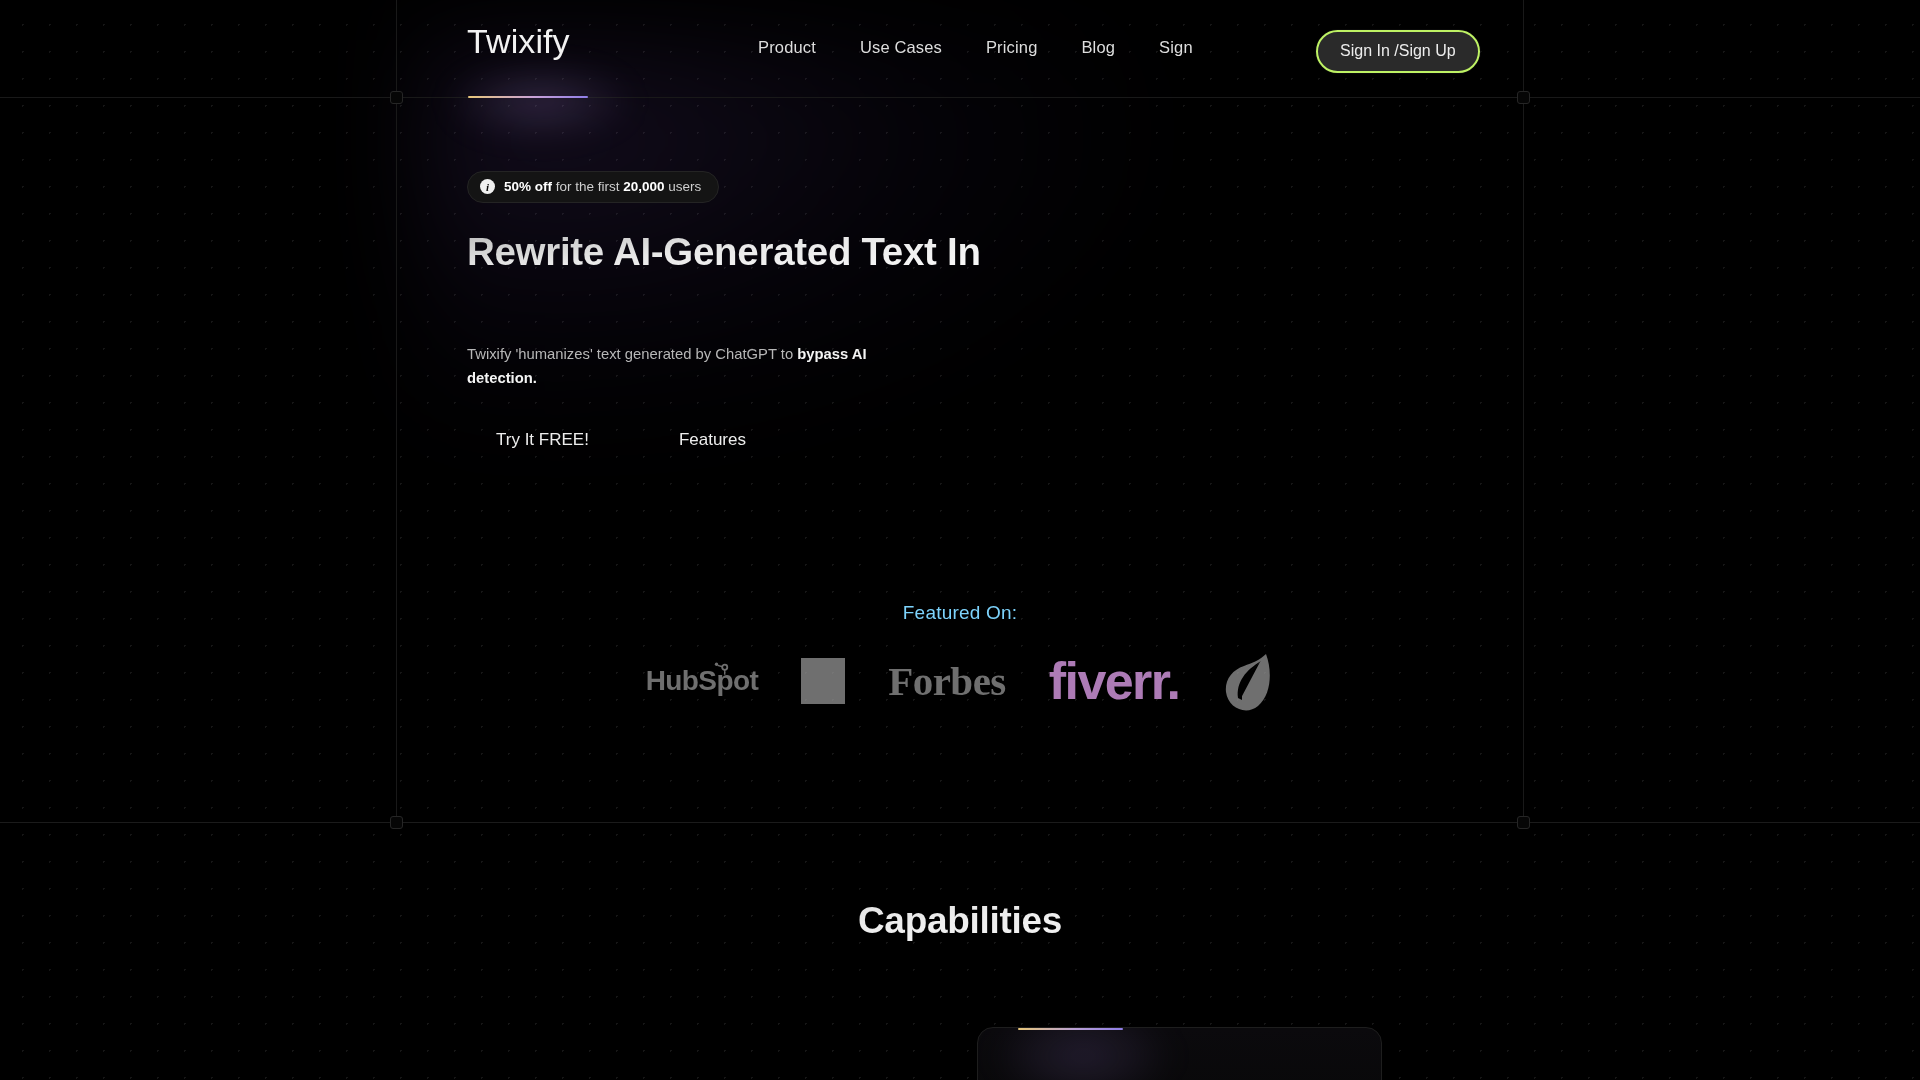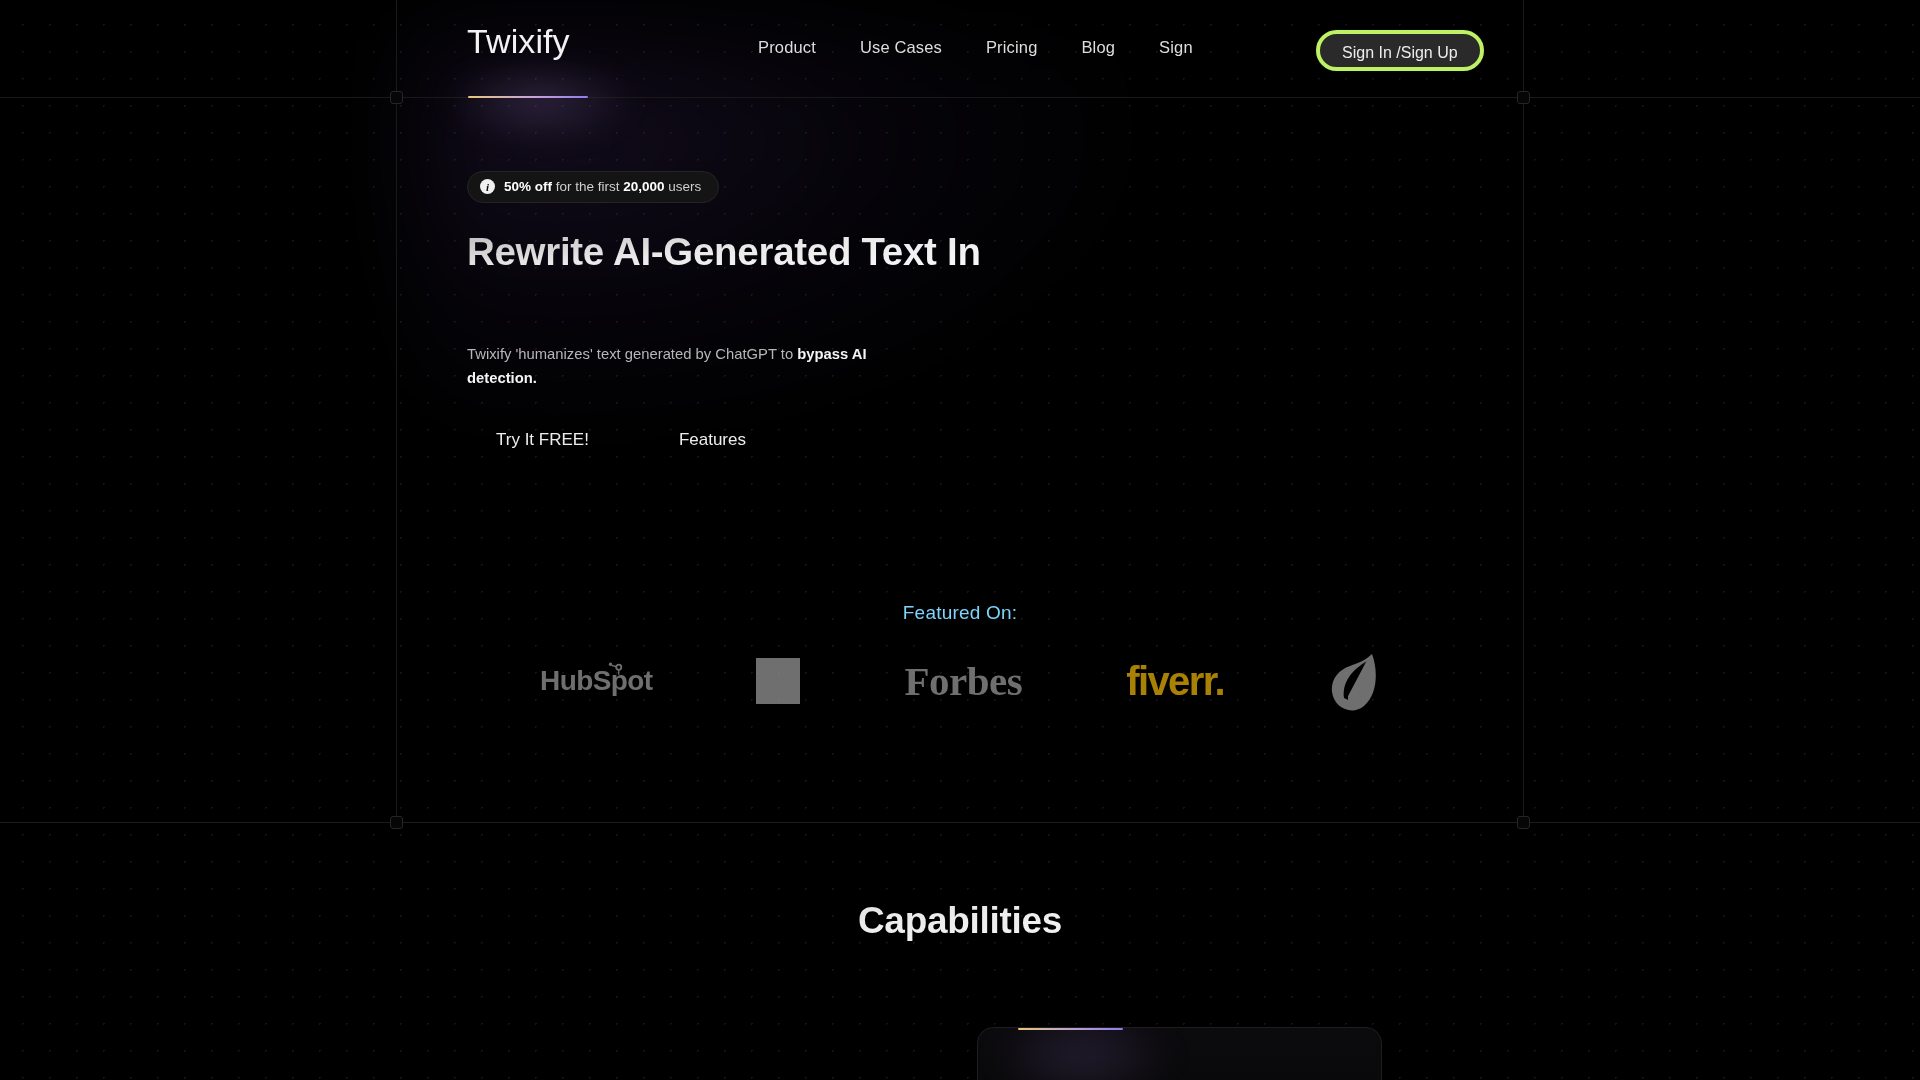--- a/index.html
+++ b/index.html
@@ -60,24 +60,24 @@
   #nav {
     position:absolute; left:758px; top:38px;
     display:flex; align-items:center; gap:44px;
   }
   .nav-link {
     font-size:16.5px; color:#dedede; letter-spacing:.15px;
     white-space:nowrap; cursor:pointer;
   }
   #signin-btn {
     position:absolute; left:1316px; top:30px;
-    padding:10px 22px 5px;
+    padding:10px 22px 11px;
     border-radius:999px;
     background:#2a2a2a;
-    border:4px solid #bef264;
+    border:2px solid #bef264;
     color:#ededed; font-size:16px;
     white-space:nowrap; cursor:pointer;
     box-shadow:0 0 0 1px rgba(255,255,255,.03), 0 2px 10px rgba(0,0,0,.6);
   }
 
   
   #accent-bar {
     position:absolute; left:468px; top:96px;
     width:120px; height:2px;
     background:linear-gradient(90deg,#e8c77a 0%, #c9a2d8 55%, #8f7ee8 100%);
@@ -144,40 +144,40 @@
   }
 
   
   #featured-label {
     position:absolute; left:0; right:0; top:602px;
     text-align:center;
     font-size:19px; color:#7dd3fc; letter-spacing:.2px;
   }
   #logo-row {
     position:absolute; left:0; right:0; top:645px;
-    display:flex; align-items:center; justify-content:center; gap:104px;
+    display:flex; align-items:center; justify-content:center; gap:43px;
   }
   .logo-slot {
     height:72px; display:flex; align-items:center; justify-content:center;
     opacity:.72;
   }
   .logo-hubspot {
     font-size:28px; font-weight:600; color:#9a9a9a;
     letter-spacing:-.6px; position:relative;
   }
   .logo-hubspot .spoke {
     position:absolute; right:28px; top:-3px; width:18px; height:18px;
   }
   .logo-square { width:44px; height:46px; background:#9a9a9a; }
   .logo-forbes {
     font-family:Liberation Serif, serif;
     font-size:41px; font-weight:700; color:#9a9a9a; letter-spacing:-.5px;
   }
   .logo-fiverr {
-    font-size:40px; font-weight:700; color:#eab308; letter-spacing:-1.6px;
+    font-size:52px; font-weight:700; color:#f0abfc; letter-spacing:-1.6px;
   }
   .logo-leaf { width:52px; height:62px; }
 
   
   #section-divider {
     position:absolute; left:0; right:0; top:822px;
     height:1px; background:#1b1b1b;
   }
   #capabilities-title {
     position:absolute; left:0; right:0; top:900px;

